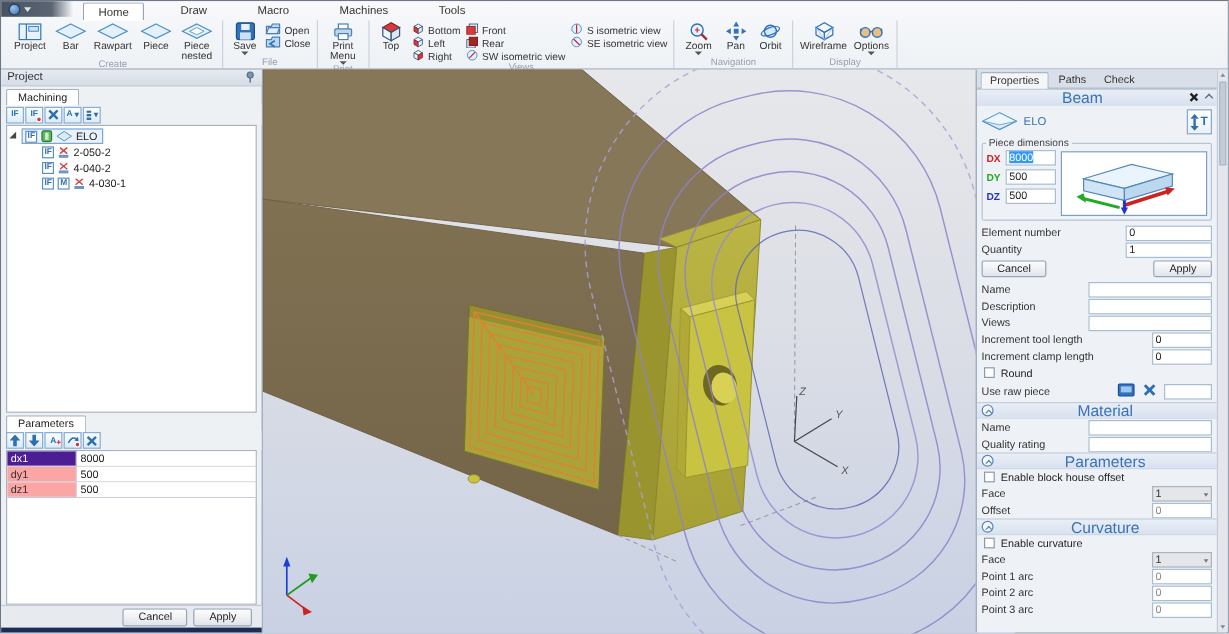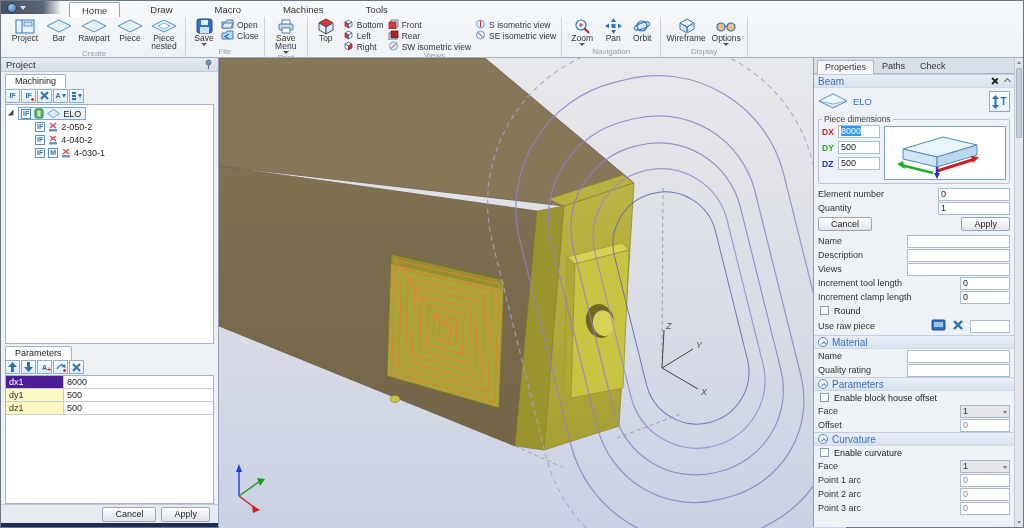--- a/index.html
+++ b/index.html
@@ -46,35 +46,35 @@
   .trow .lbl { font-size:9px; color:#222; }
   .troot-sel { display:inline-flex; align-items:center; gap:3px; border:1px solid #7aa7d8; background:#e9f2fb; padding:0 4px 0 2px; height:13px; }
   .texp { width:0; height:0; border-left:4px solid #444; border-top:4px solid transparent; border-bottom:4px solid transparent; transform:rotate(45deg); margin-right:1px; }
   .badge { border:1px solid #5b8fc6; background:#fff; color:#2e6fb0; font-size:7px; font-weight:bold; line-height:8px; padding:0 1px; height:10px; display:flex; align-items:center; }
   .indent { width:22px; flex:none; }
   .lp-footer { height:19px; background:#e7ebf0; border-top:1px solid #c0c9d4; display:flex; align-items:center; justify-content:flex-end; gap:5px; padding:0 8px; }
   .btn { font-size:9px; height:15px; padding:0 12px; background:linear-gradient(#fdfdfd,#e0e4ea); border:1px solid #98a6ba; border-radius:2px; color:#222; display:flex; align-items:center; }
   .navy-strip { height:4px; background:#1c2c55; }
   .param-box { margin:0 4px; background:#fff; border:1px solid #a8b3bf; flex:1; overflow:hidden; }
   .prow-t { display:flex; height:13px; border-bottom:1px solid #c6cdd6; }
-  .pname { width:58px; flex:none; background:#fef9c3; border-right:1px solid #c6cdd6; padding:1px 3px; font-size:9px; color:#333; }
+  .pname { width:58px; flex:none; background:#fca5a5; border-right:1px solid #c6cdd6; padding:1px 3px; font-size:9px; color:#333; }
   .pname.sel { background:#4c1d95; color:#fff; }
   .pval { flex:1; padding:1px 3px; font-size:9px; background:#fff; }
 
   
   .viewport { flex:1; position:relative; min-width:0; }
   .viewport svg { display:block; }
 
   
   .right-panel { width:210px; flex:none; background:#eef1f5; border-left:1px solid #8ea0b4; position:relative; overflow:hidden; font-size:9px; }
   .rp-inner { margin-right:9px; }
   .rp-tabs { display:flex; gap:1px; background:#d9dfe8; padding:2px 0 0 3px; height:16px; border-bottom:1px solid #aab4c2; }
   .rp-tab { padding:1px 7px 0 7px; font-size:9px; color:#333; height:14px; }
   .rp-tab.active { background:#f4f6f9; border:1px solid #aab4c2; border-bottom:none; border-radius:2px 2px 0 0; margin-bottom:-1px; }
-  .shead { display:flex; align-items:center; height:14px; background:linear-gradient(#e9eef6,#d8e2ef); border-top:1px solid #c2cedd; border-bottom:1px solid #cfd9e6; padding:0 4px; color:#3a72b8; gap:4px; font-size:10px; }
+  .shead { display:flex; align-items:center; height:14px; background:linear-gradient(#e9eef6,#d8e2ef); border-top:1px solid #c2cedd; border-bottom:1px solid #cfd9e6; padding:0 4px; color:#3a72b8; gap:4px; font-size:13px;text-align:center; }
   .shead .t { flex:1; }
   .cir { width:10px; height:10px; border:1px solid #5b84b8; border-radius:50%; position:relative; flex:none; background:#f4f8fc; }
   .cir i { position:absolute; left:2.5px; top:3.5px; width:4px; height:4px; border-left:1px solid #5b84b8; border-top:1px solid #5b84b8; transform:rotate(45deg); }
   .xicon { position:relative; width:8px; height:8px; }
   .xicon::before,.xicon::after { content:""; position:absolute; left:3.5px; top:0; width:1.5px; height:8px; background:#222; }
   .xicon::before { transform:rotate(45deg); } .xicon::after { transform:rotate(-45deg); }
   .chev-sm { width:5px; height:5px; border-left:1px solid #667; border-top:1px solid #667; transform:rotate(45deg); margin-left:3px; }
   .elo-row { display:flex; align-items:center; padding:3px 4px 2px 4px; gap:5px; height:26px; }
   .elo-row .nm { color:#3a72b8; font-size:9.5px; flex:1; }
   .sqbtn { width:21px; height:21px; border:1px solid #8aa8c8; background:linear-gradient(#fdfefe,#e9f2fa); display:flex; align-items:center; justify-content:center; gap:1px; }
@@ -213,21 +213,21 @@
       <div class="rgroup">
         <div class="rgroup-items">
           <div class="rbig" style="width:36px">
             <span class="icon">
               <svg width="18" height="15">
                   <rect x="5" y="1" width="8" height="5" fill="#fff" stroke="#4a7fb5"></rect>
                   <rect x="2" y="5" width="14" height="6" rx="1" fill="#c5d6e8" stroke="#4a7fb5"></rect>
                   <rect x="5" y="9" width="8" height="5" fill="#fff" stroke="#4a7fb5"></rect>
                 </svg>
             </span>
-            <span>Save Menu</span>
+            <span>Print Menu</span>
             <span class="caret-dn"></span>
           </div>
         </div>
         <div class="rgroup-label">Print</div>
       </div>
 
       <div class="rgroup">
         <div class="rgroup-items">
           <div class="rbig" style="width:30px">
             <span class="icon">

